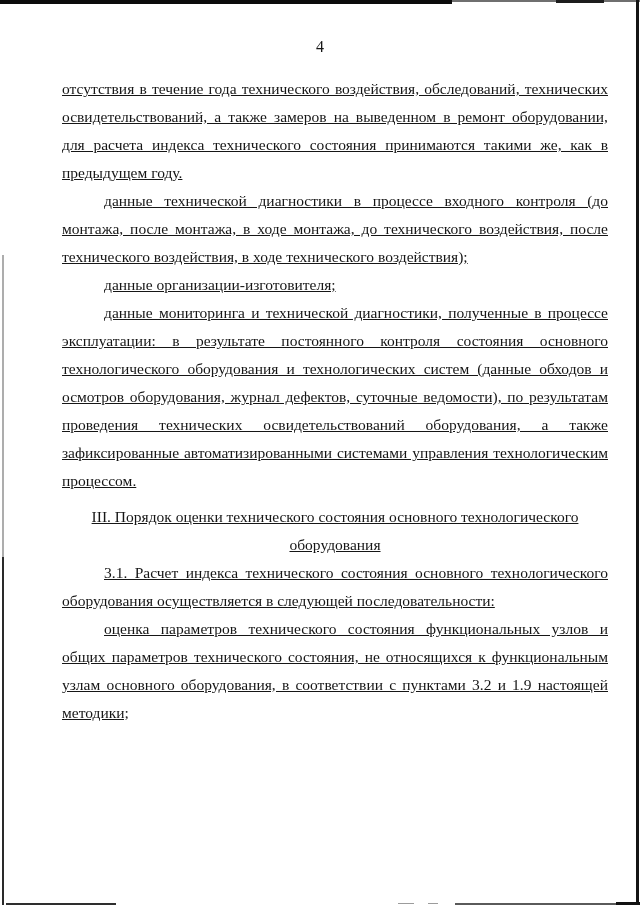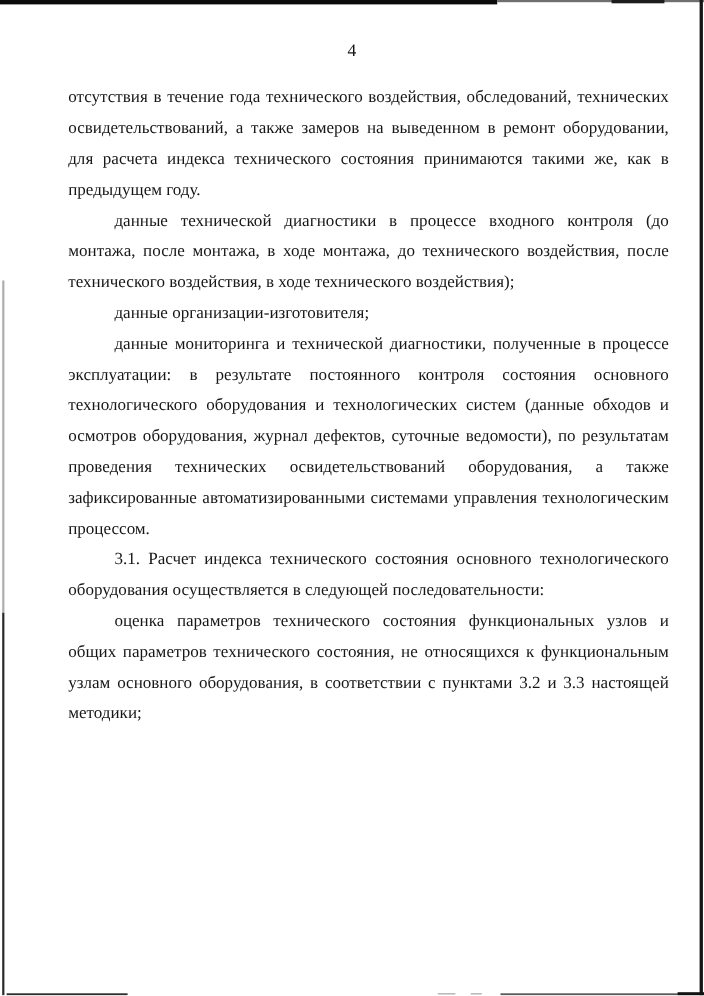--- a/index.html
+++ b/index.html
@@ -20,20 +20,21 @@
     padding-top: 33px;
     text-align: center;
     font-size: 16px;
     line-height: 28px;
   }
   .content {
     margin: 14px 32px 0 62px;
     font-size: 15.5px;
     line-height: 28px;
     text-align: justify;
+    text-decoration: underline;
   }
   .para {
     margin: 0;
     text-indent: 42px;
   }
   .para.no-indent {
     text-indent: 0;
   }
   .section-heading {
     margin: 8px 0 0 0;
@@ -74,17 +75,18 @@
   <div class="art art-br-dash2"></div>
   <div class="art art-br-dark"></div>
 
   <div class="page-number">4</div>
 
   <div class="content">
     <p class="para no-indent">отсутствия в течение года технического воздействия, обследований, технических освидетельствований, а также замеров на выведенном в ремонт оборудовании, для расчета индекса технического состояния принимаются такими же, как в предыдущем году.</p>
     <p class="para">данные технической диагностики в процессе входного контроля (до монтажа, после монтажа, в ходе монтажа, до технического воздействия, после технического воздействия, в ходе технического воздействия);</p>
     <p class="para">данные организации-изготовителя;</p>
     <p class="para">данные мониторинга и технической диагностики, полученные в процессе эксплуатации: в результате постоянного контроля состояния основного технологического оборудования и технологических систем (данные обходов и осмотров оборудования, журнал дефектов, суточные ведомости), по результатам проведения технических освидетельствований оборудования, а также зафиксированные автоматизированными системами управления технологическим процессом.</p>
+    <p class="section-heading">III. Порядок оценки технического состояния основного технологического оборудования</p>
     <p class="para">3.1. Расчет индекса технического состояния основного технологического оборудования осуществляется в следующей последовательности:</p>
-    <p class="para">оценка параметров технического состояния функциональных узлов и общих параметров технического состояния, не относящихся к функциональным узлам основного оборудования, в соответствии с пунктами 3.2 и 3.3 настоящей методики;</p>
+    <p class="para">оценка параметров технического состояния функциональных узлов и общих параметров технического состояния, не относящихся к функциональным узлам основного оборудования, в соответствии с пунктами 3.2 и 1.9 настоящей методики;</p>
   </div>
 
 </div>
 
 </body></html>

